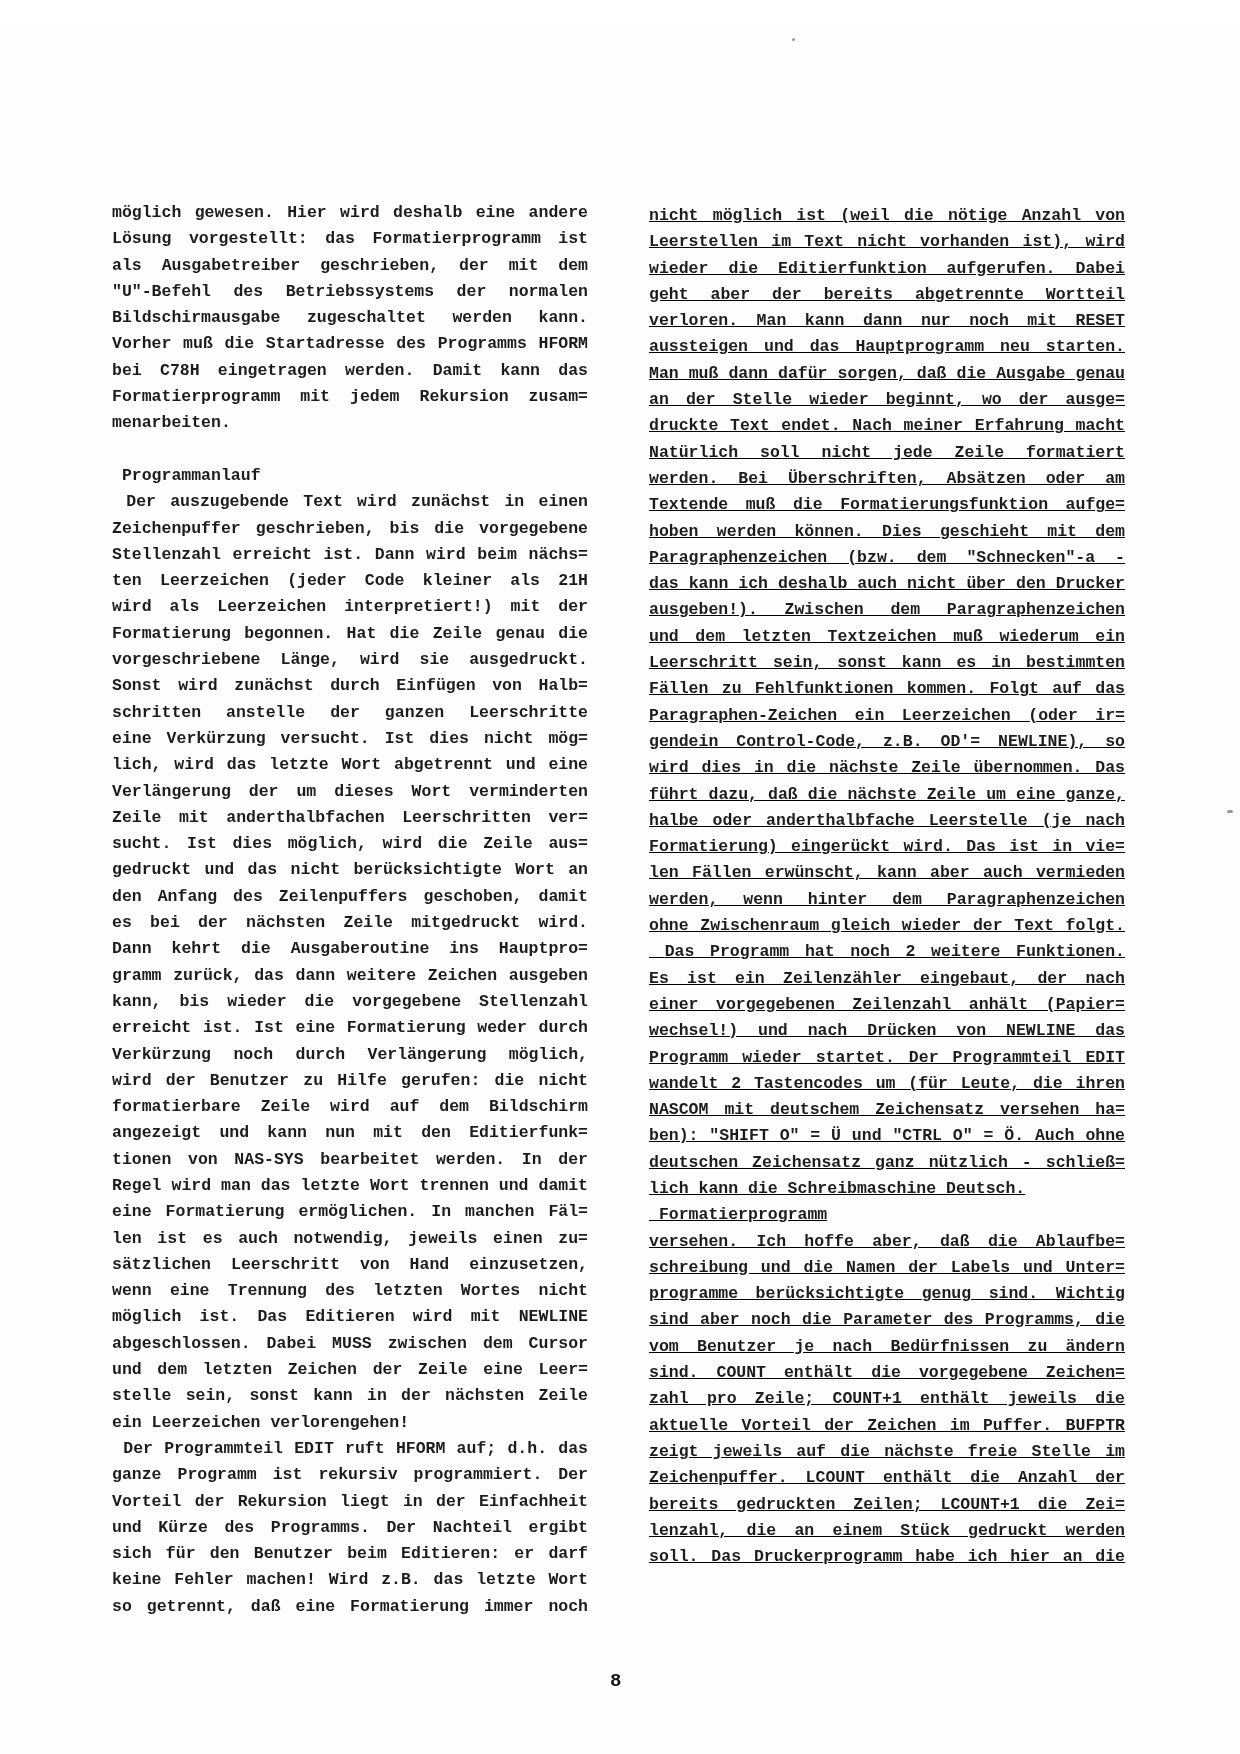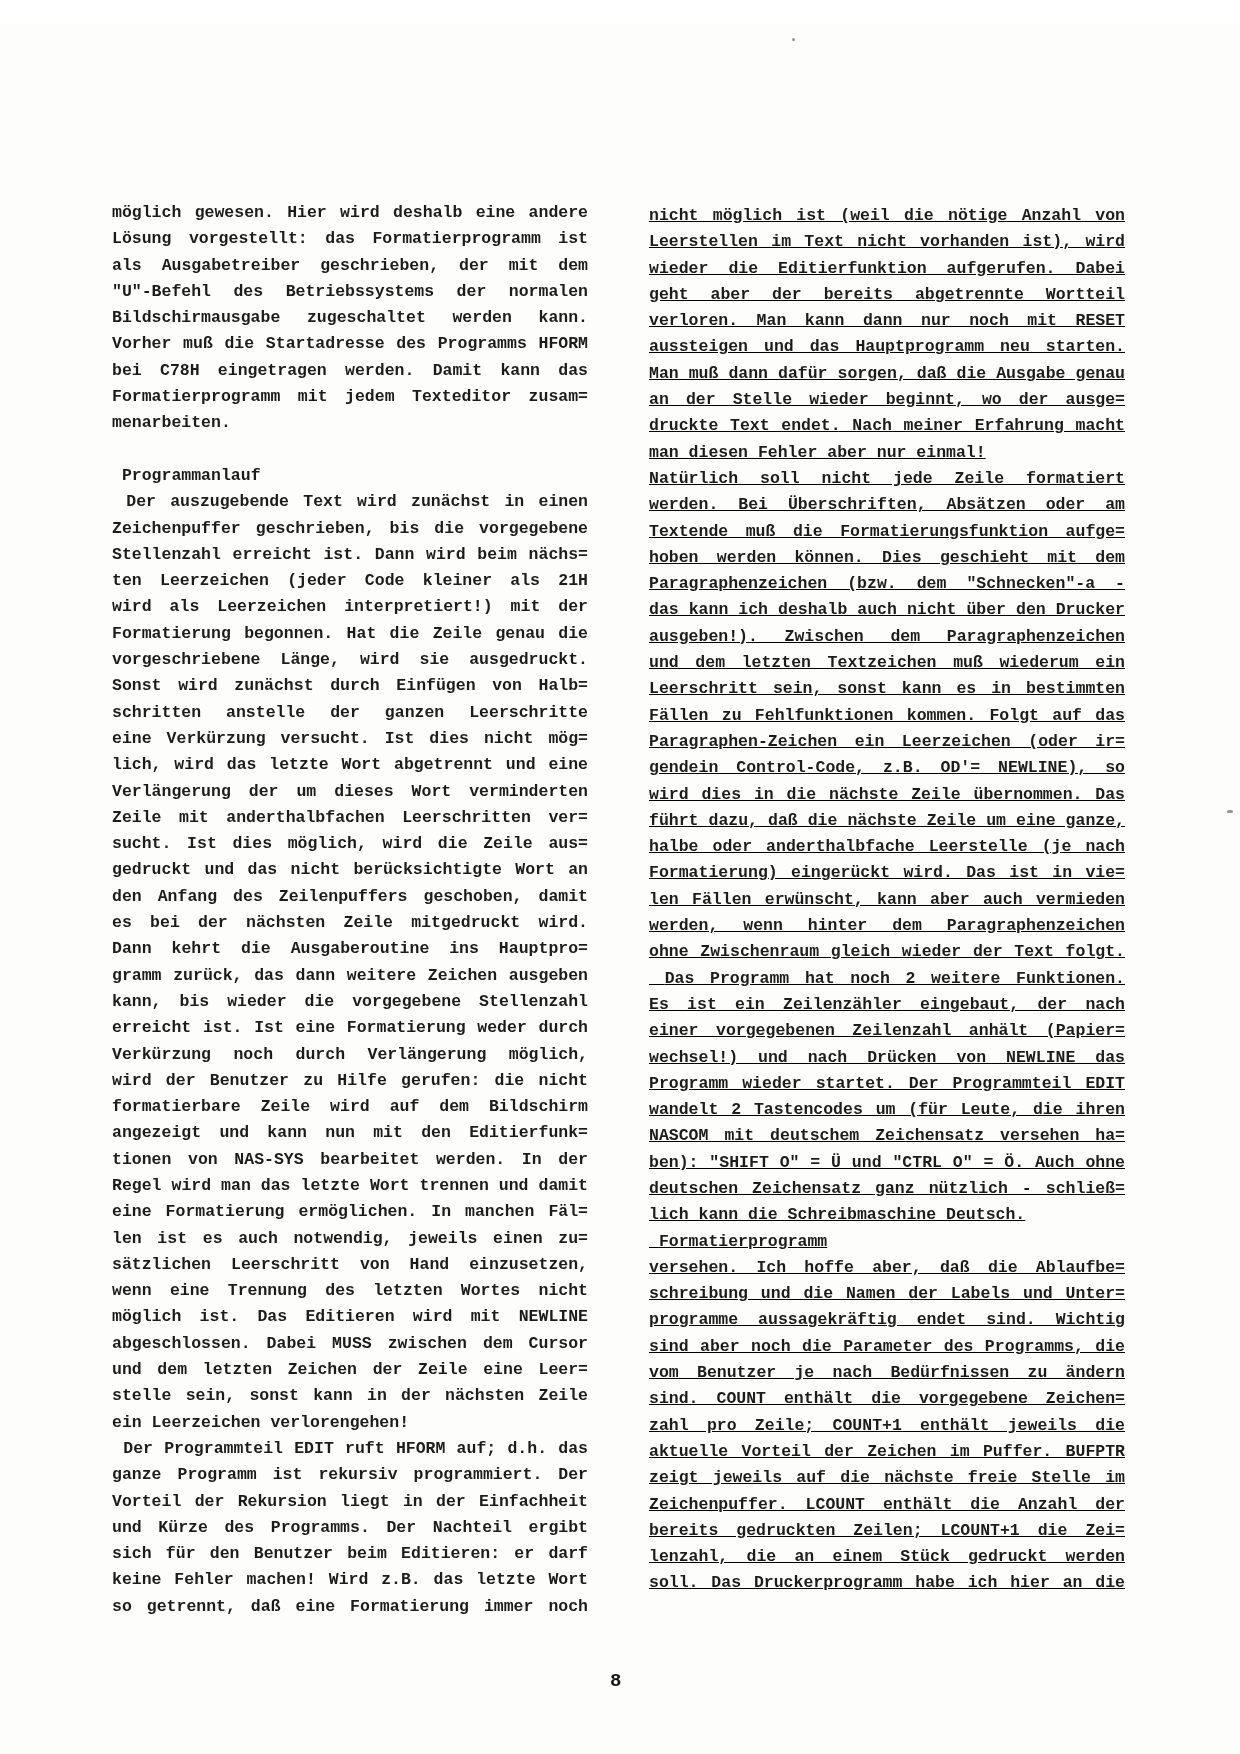--- a/index.html
+++ b/index.html
@@ -60,21 +60,21 @@
 
 <div id="page">
   <div id="col-left" class="col">
       <div class="line">möglich gewesen. Hier wird deshalb eine andere</div>
       <div class="line">Lösung vorgestellt: das Formatierprogramm ist</div>
       <div class="line">als Ausgabetreiber geschrieben, der mit dem</div>
       <div class="line">"U"-Befehl des Betriebssystems der normalen</div>
       <div class="line">Bildschirmausgabe zugeschaltet werden kann.</div>
       <div class="line">Vorher muß die Startadresse des Programms HFORM</div>
       <div class="line">bei C78H eingetragen werden. Damit kann das</div>
-      <div class="line">Formatierprogramm mit jedem Texteditor zusam=</div>
+      <div class="line">Formatierprogramm mit jedem Rekursion zusam=</div>
       <div class="line plain">menarbeiten.</div>
       <div class="line plain">&nbsp;</div>
       <div class="line plain"> Programmanlauf</div>
       <div class="line"> Der auszugebende Text wird zunächst in einen</div>
       <div class="line">Zeichenpuffer geschrieben, bis die vorgegebene</div>
       <div class="line">Stellenzahl erreicht ist. Dann wird beim nächs=</div>
       <div class="line">ten Leerzeichen (jeder Code kleiner als 21H</div>
       <div class="line">wird als Leerzeichen interpretiert!) mit der</div>
       <div class="line">Formatierung begonnen. Hat die Zeile genau die</div>
       <div class="line">vorgeschriebene Länge, wird sie ausgedruckt.</div>
@@ -119,21 +119,20 @@
   <div id="col-right" class="col">
       <div class="line">nicht möglich ist (weil die nötige Anzahl von</div>
       <div class="line">Leerstellen im Text nicht vorhanden ist), wird</div>
       <div class="line">wieder die Editierfunktion aufgerufen. Dabei</div>
       <div class="line">geht aber der bereits abgetrennte Wortteil</div>
       <div class="line">verloren. Man kann dann nur noch mit RESET</div>
       <div class="line">aussteigen und das Hauptprogramm neu starten.</div>
       <div class="line">Man muß dann dafür sorgen, daß die Ausgabe genau</div>
       <div class="line">an der Stelle wieder beginnt, wo der ausge=</div>
       <div class="line">druckte Text endet. Nach meiner Erfahrung macht</div>
-      <div class="line plain">man diesen Fehler aber nur einmal!</div>
       <div class="line">Natürlich soll nicht jede Zeile formatiert</div>
       <div class="line">werden. Bei Überschriften, Absätzen oder am</div>
       <div class="line">Textende muß die Formatierungsfunktion aufge=</div>
       <div class="line">hoben werden können. Dies geschieht mit dem</div>
       <div class="line">Paragraphenzeichen (bzw. dem "Schnecken"-a -</div>
       <div class="line">das kann ich deshalb auch nicht über den Drucker</div>
       <div class="line">ausgeben!). Zwischen dem Paragraphenzeichen</div>
       <div class="line">und dem letzten Textzeichen muß wiederum ein</div>
       <div class="line">Leerschritt sein, sonst kann es in bestimmten</div>
       <div class="line">Fällen zu Fehlfunktionen kommen. Folgt auf das</div>
@@ -152,21 +151,21 @@
       <div class="line">wechsel!) und nach Drücken von NEWLINE das</div>
       <div class="line">Programm wieder startet. Der Programmteil EDIT</div>
       <div class="line">wandelt 2 Tastencodes um (für Leute, die ihren</div>
       <div class="line">NASCOM mit deutschem Zeichensatz versehen ha=</div>
       <div class="line">ben): "SHIFT O" = Ü und "CTRL O" = Ö. Auch ohne</div>
       <div class="line">deutschen Zeichensatz ganz nützlich - schließ=</div>
       <div class="line plain">lich kann die Schreibmaschine Deutsch.</div>
       <div class="line plain"> Formatierprogramm</div>
       <div class="line">versehen. Ich hoffe aber, daß die Ablaufbe=</div>
       <div class="line">schreibung und die Namen der Labels und Unter=</div>
-      <div class="line">programme aussagekräftig endet sind. Wichtig</div>
+      <div class="line">programme berücksichtigte genug sind. Wichtig</div>
       <div class="line">sind aber noch die Parameter des Programms, die</div>
       <div class="line">vom Benutzer je nach Bedürfnissen zu ändern</div>
       <div class="line">sind. COUNT enthält die vorgegebene Zeichen=</div>
       <div class="line">zahl pro Zeile; COUNT+1 enthält jeweils die</div>
       <div class="line">aktuelle Vorteil der Zeichen im Puffer. BUFPTR</div>
       <div class="line">zeigt jeweils auf die nächste freie Stelle im</div>
       <div class="line">Zeichenpuffer. LCOUNT enthält die Anzahl der</div>
       <div class="line">bereits gedruckten Zeilen; LCOUNT+1 die Zei=</div>
       <div class="line">lenzahl, die an einem Stück gedruckt werden</div>
       <div class="line">soll. Das Druckerprogramm habe ich hier an die</div>

